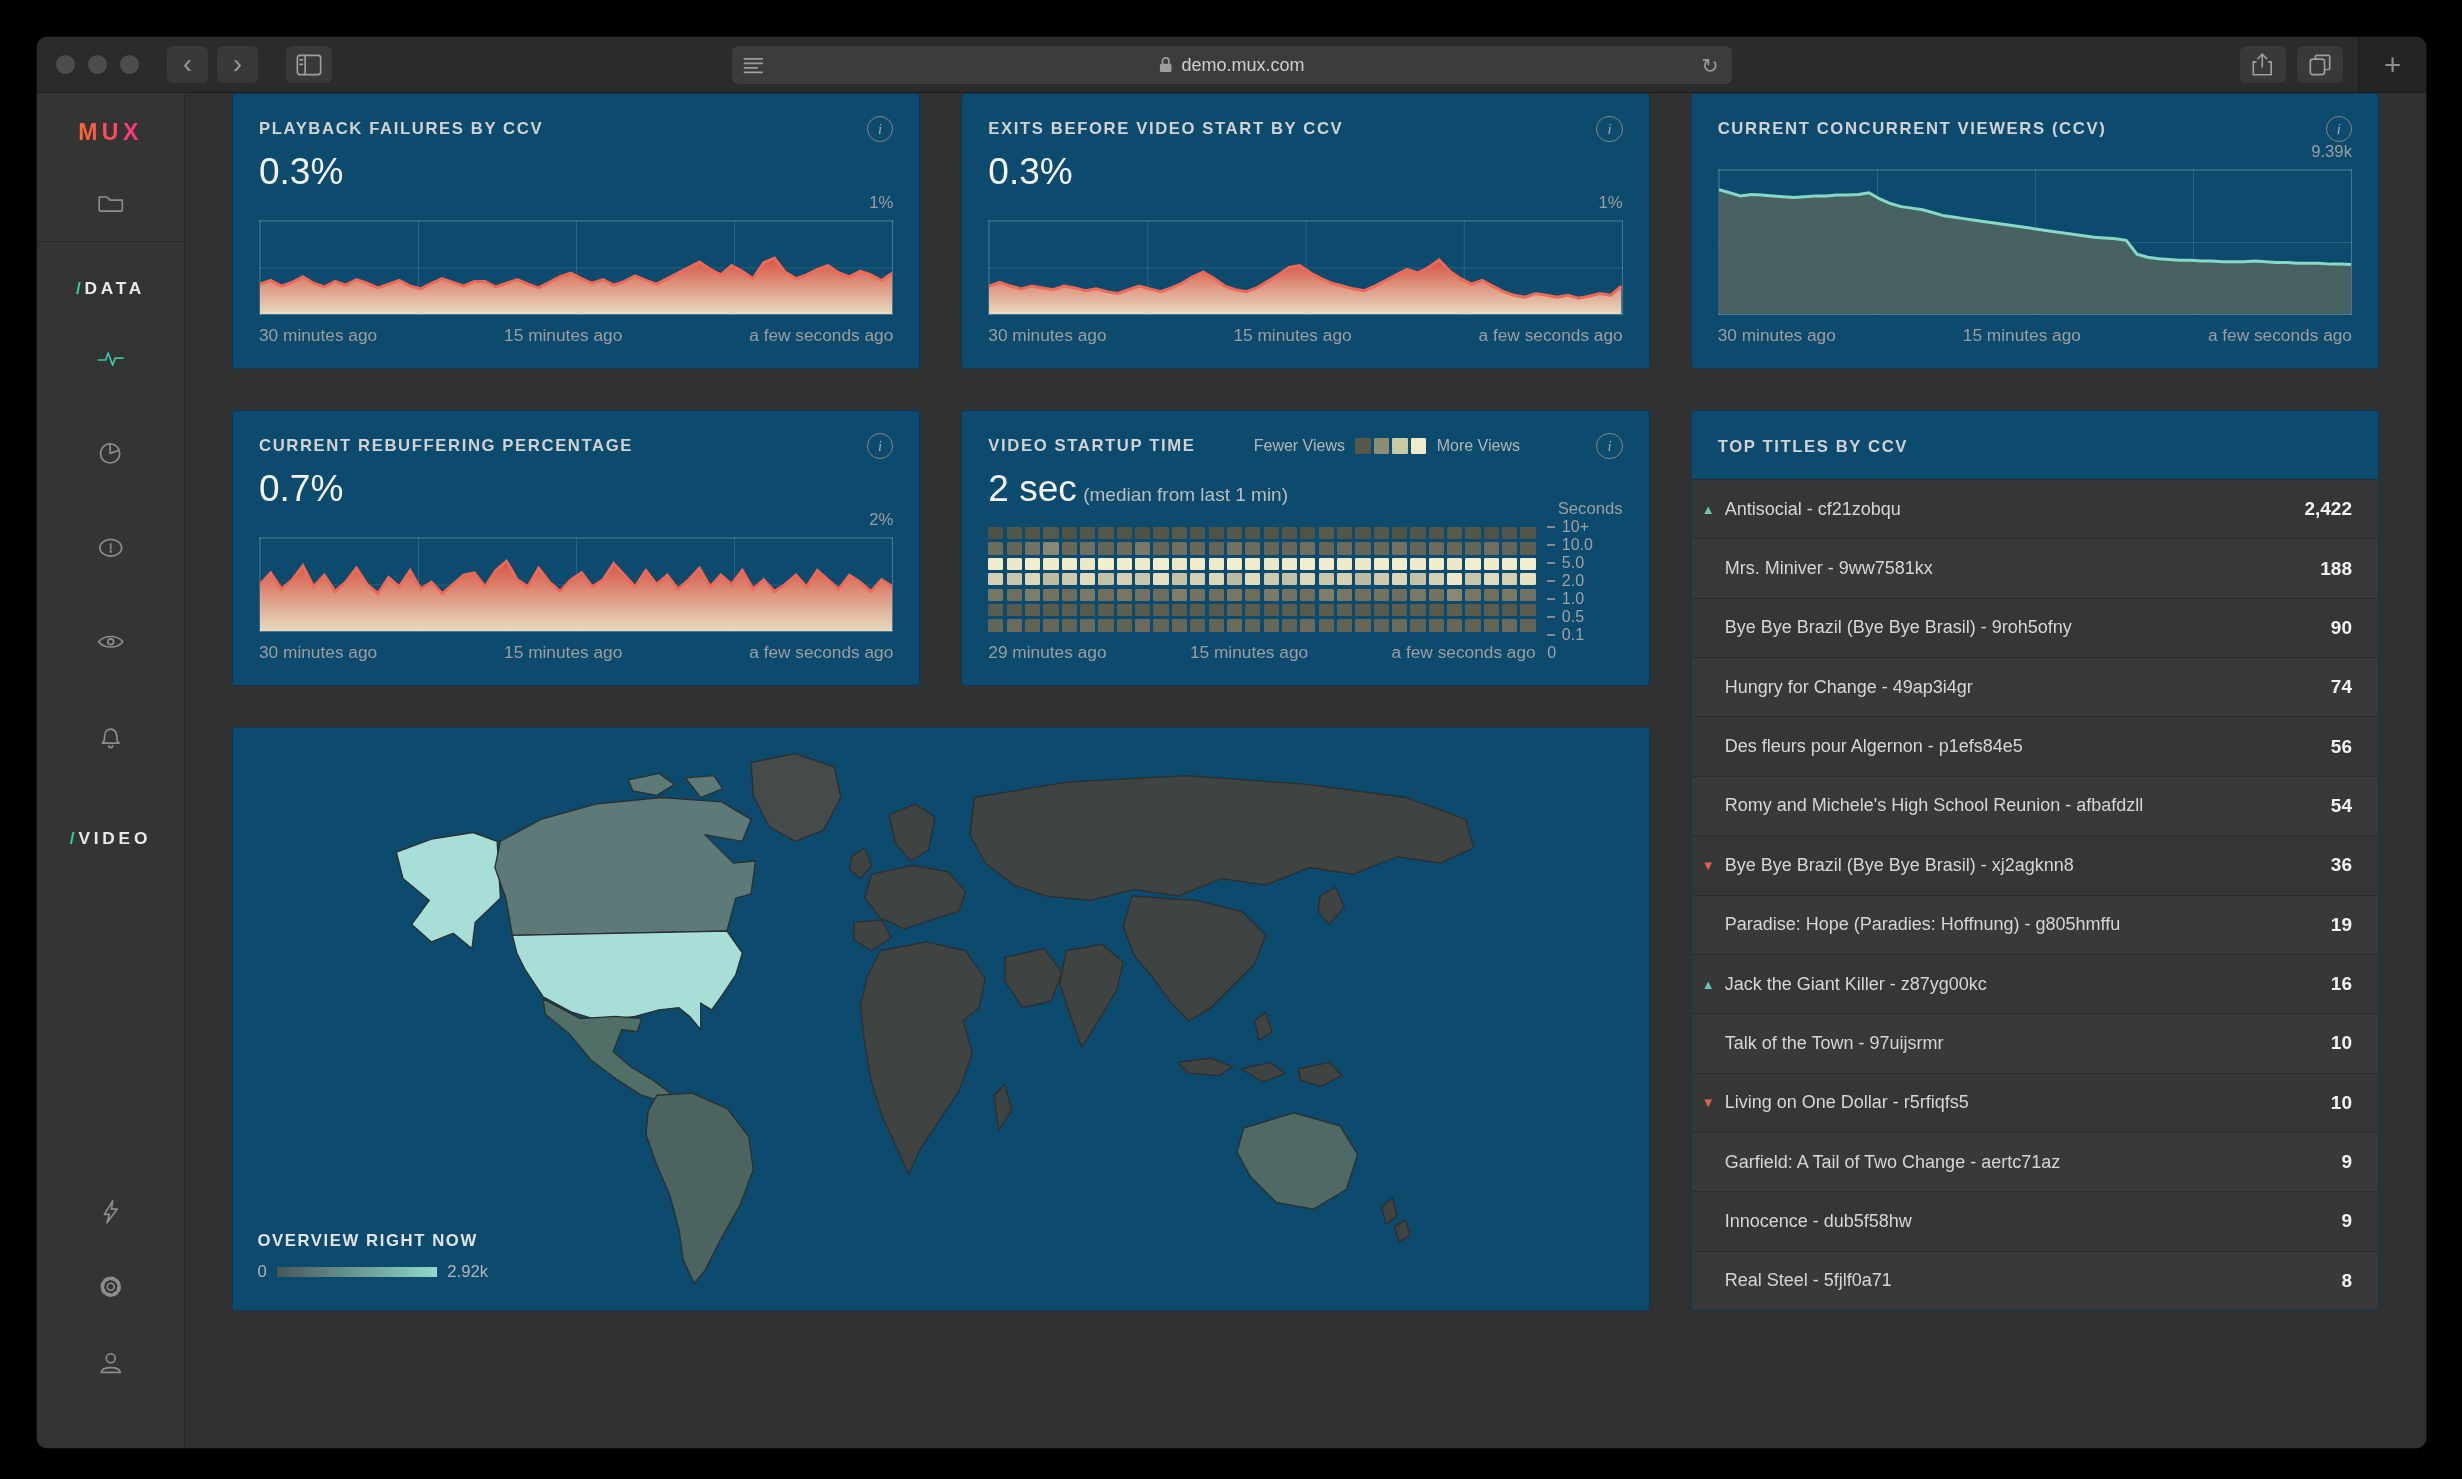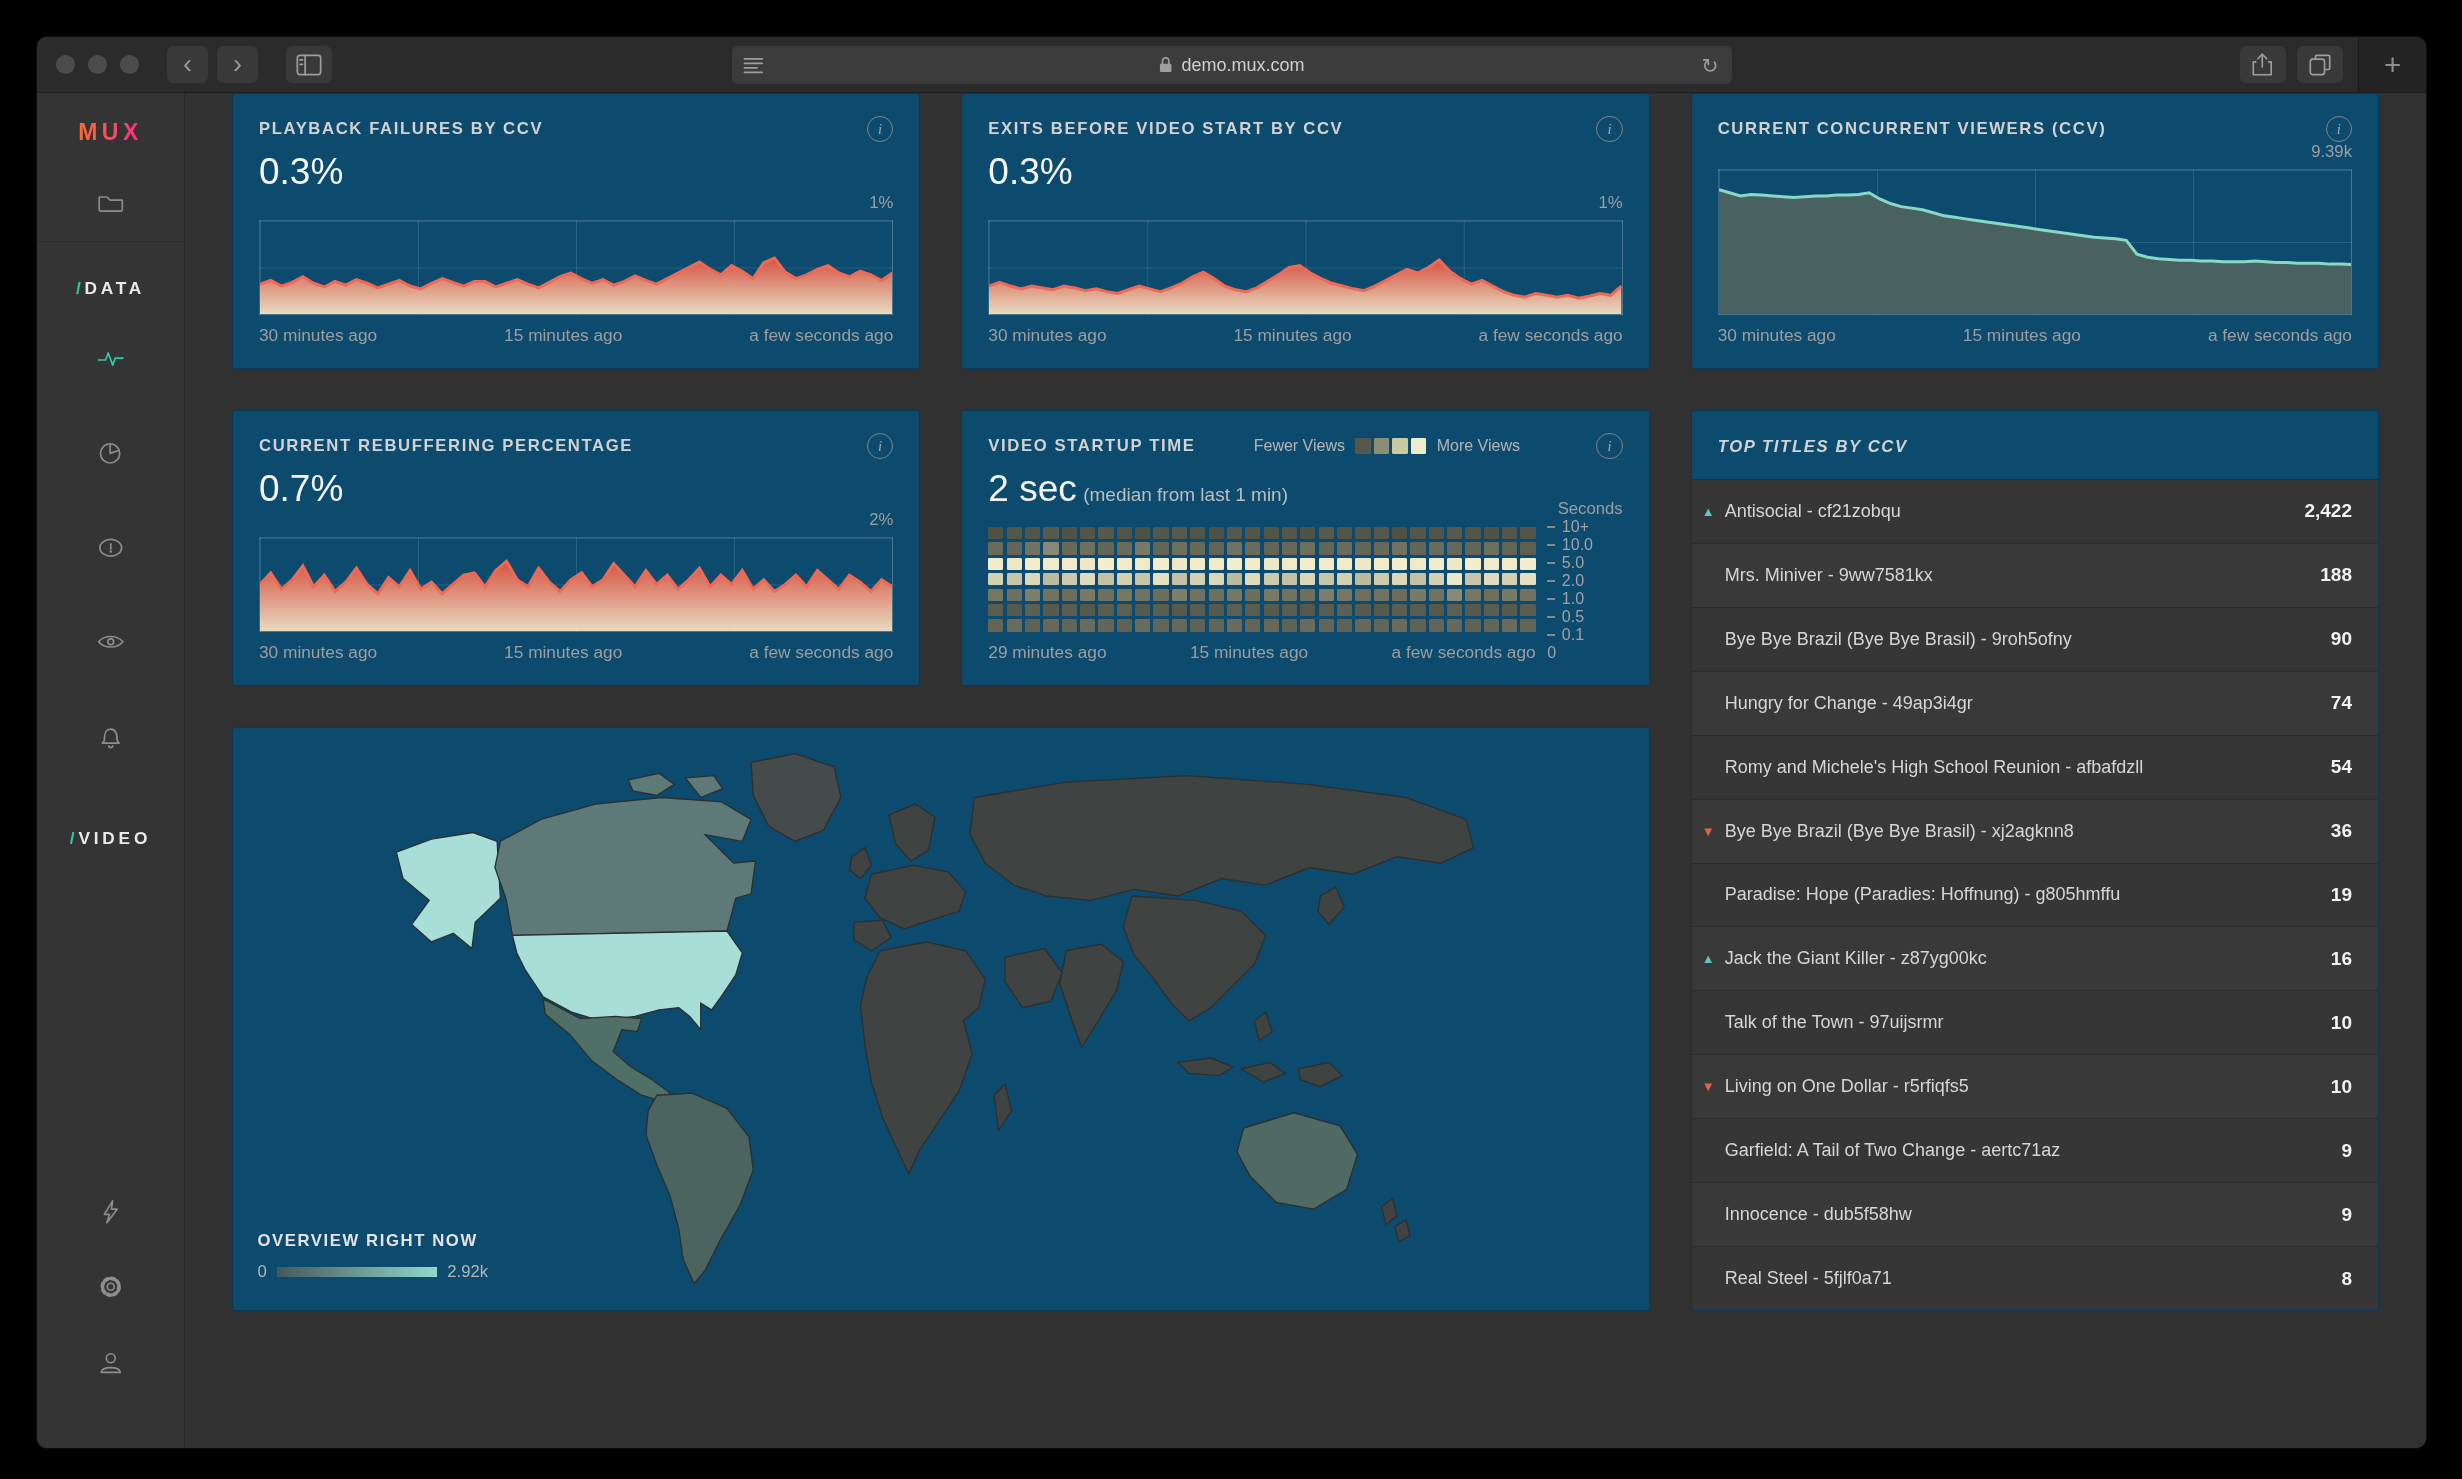--- a/index.html
+++ b/index.html
@@ -92,21 +92,21 @@
               margin-top:10.3px;padding-right:87px;}
   
   .map-card{grid-column:1/3;grid-row:3;padding:6.4px;}
   .map-card svg{width:100%;height:100%;display:block;}
   .map-legend{position:absolute;left:24.4px;bottom:28px;}
   .map-legend .mt{font-size:16.7px;font-weight:700;letter-spacing:1.6px;color:#e3e3e3;}
   .legend-bar-row{display:flex;align-items:center;gap:10.3px;margin-top:11.5px;font-size:16.7px;color:#b5b5b5;}
   .legend-bar{width:160px;height:10.3px;background:linear-gradient(to right,#47575a,#8fd9cc);}
   
   .titles-card{grid-column:3;grid-row:2/4;padding:0;overflow:hidden;}
-  .titles-head{padding:26px 26px 22px;border-bottom:1.3px solid #2d2c2c;font-style:italic;}
+  .titles-head{padding:26px 26px 22px;border-bottom:1.3px solid #2d2c2c;}
   .titles-body{flex:1;display:flex;flex-direction:column;min-height:0;}
   .trow{flex:1;display:flex;align-items:center;border-bottom:1.3px solid #2d2c2c;padding-right:26px;}
   .trow:nth-child(odd){background:#373636;} .trow:nth-child(even){background:#3a3939;}
   .trow:last-child{border-bottom:none;}
   .trow .gutter{flex:0 0 33px;display:flex;align-items:center;justify-content:center;font-size:13px;}
   .trow .ttl{flex:1;font-size:18px;color:#d6d6d6;white-space:nowrap;overflow:hidden;text-overflow:ellipsis;}
   .trow .val{font-size:19px;font-weight:700;color:#f2f2f2;margin-left:15.4px;}
   .tri-up{color:#5fc9b8;} .tri-down{color:#e4604e;}
 </style>
 </head>
@@ -682,20 +682,25 @@
                 <span class="ttl">Bye Bye Brazil (Bye Bye Brasil) - 9roh5ofny</span>
                 <span class="val">90</span>
               </div>
               <div class="trow">
                 <span class="gutter"></span>
                 <span class="ttl">Hungry for Change - 49ap3i4gr</span>
                 <span class="val">74</span>
               </div>
               <div class="trow">
                 <span class="gutter"></span>
+                <span class="ttl">Des fleurs pour Algernon - p1efs84e5</span>
+                <span class="val">56</span>
+              </div>
+              <div class="trow">
+                <span class="gutter"></span>
                 <span class="ttl">Romy and Michele's High School Reunion - afbafdzll</span>
                 <span class="val">54</span>
               </div>
               <div class="trow">
                 <span class="gutter tri-down">▼</span>
                 <span class="ttl">Bye Bye Brazil (Bye Bye Brasil) - xj2agknn8</span>
                 <span class="val">36</span>
               </div>
               <div class="trow">
                 <span class="gutter"></span>

